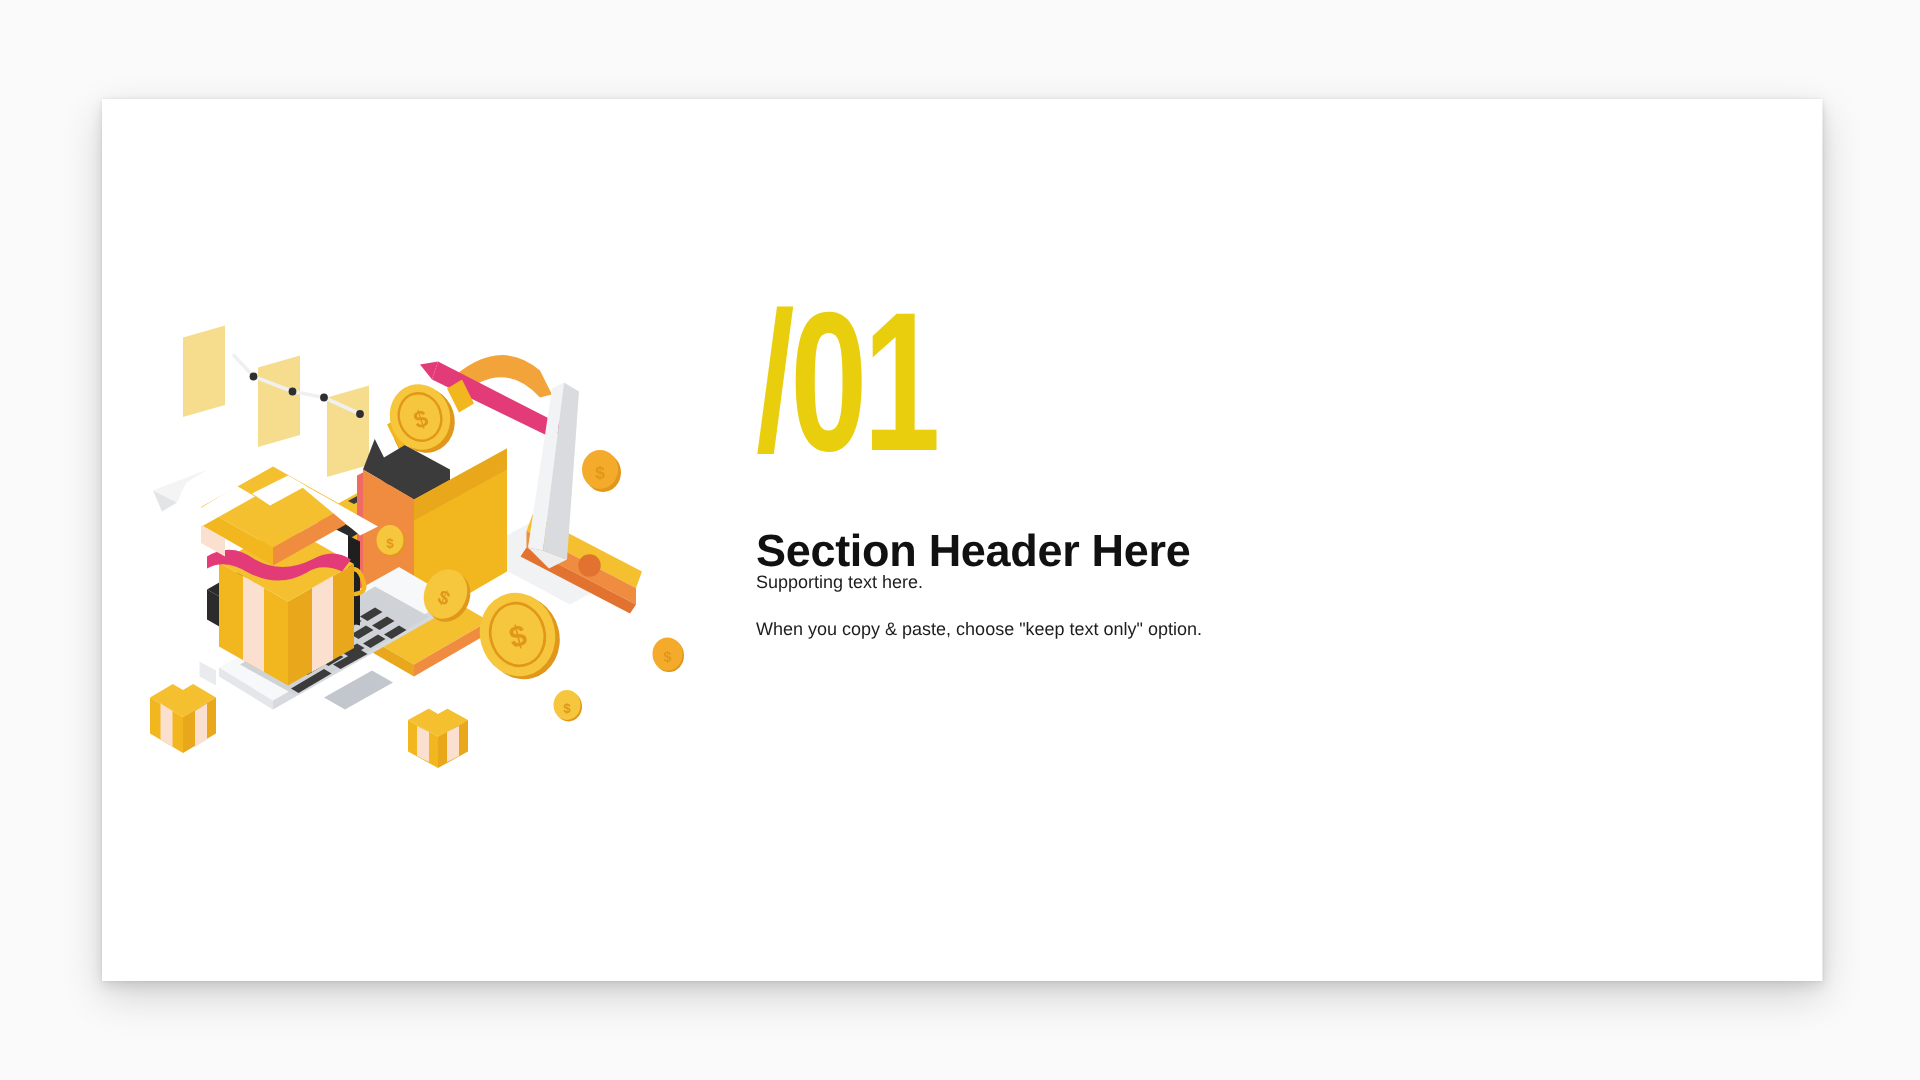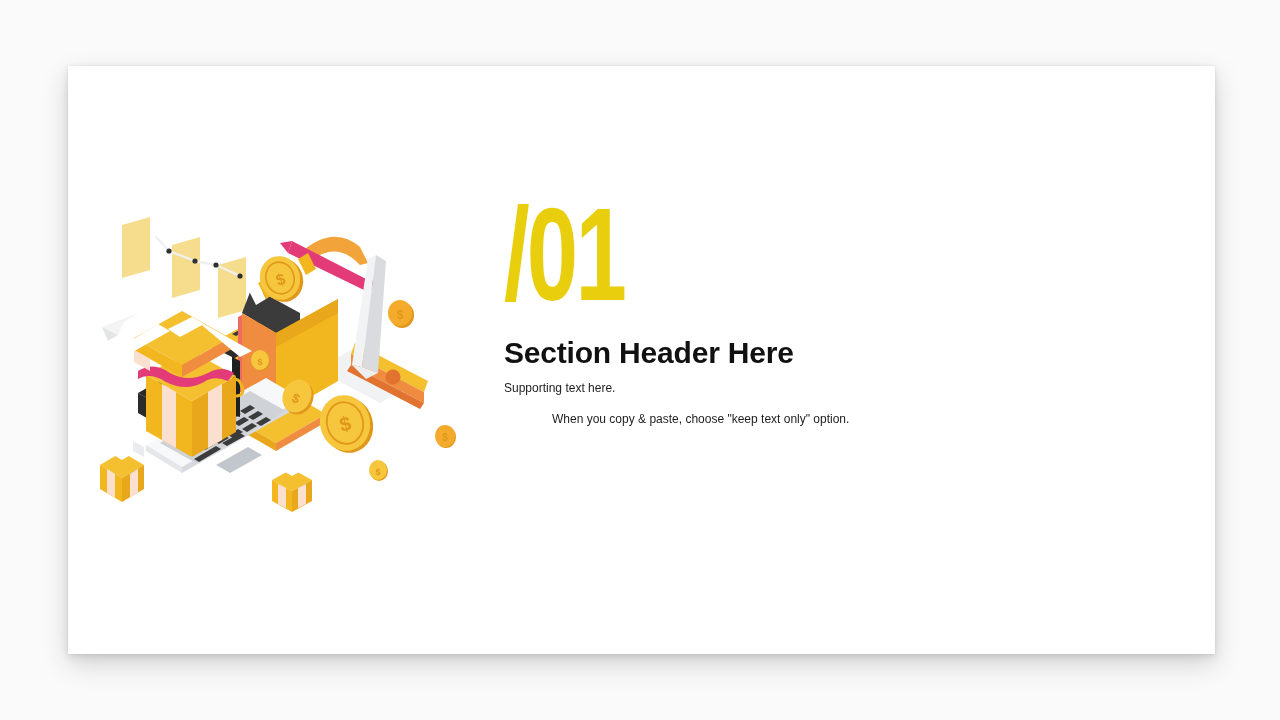--- a/index.html
+++ b/index.html
@@ -61,38 +61,38 @@
   #section-title {
     margin: 0;
     padding: 0;
     font-family: "Liberation Sans", sans-serif;
     font-weight: bold;
     font-size: 30px;
     line-height: 1.15;
     color: #111111;
     letter-spacing: -0.2px;
     position: absolute;
-    top: 134px;
+    top: 149px;
     left: 0;
     white-space: nowrap;
   }
 
   .body-line {
     position: absolute;
     left: 0;
     margin: 0;
     padding: 0;
     font-family: "Liberation Sans", sans-serif;
     font-size: 12px;
     line-height: 1.3;
     color: #1d1d1d;
     white-space: nowrap;
   }
   #body-line-1 { top: 179px; }
-  #body-line-2 { top: 210px; margin-left: 48px; }
+  #body-line-2 { top: 210px; }
 
   
   #illustration {
     position: absolute;
     left: 12px;      
     top: 129px;      
     width: 400px;
     height: 320px;
   }
   #illustration svg { display: block; width: 400px; height: 320px; }

